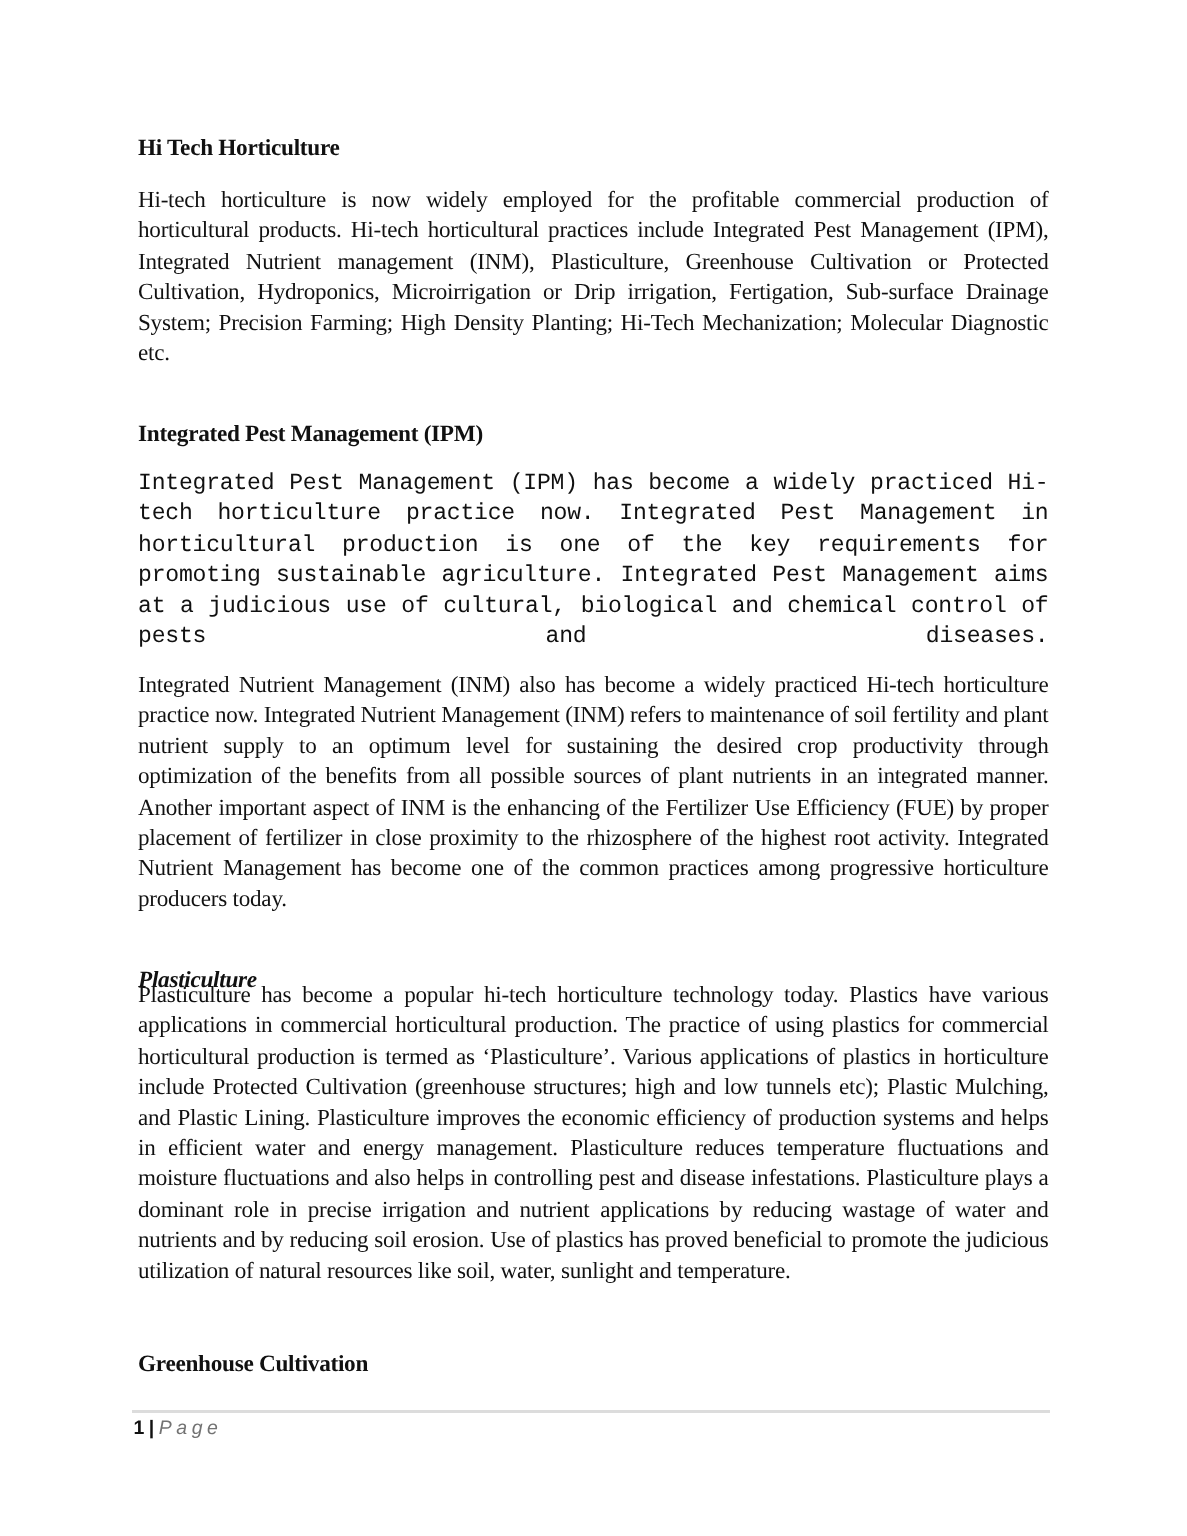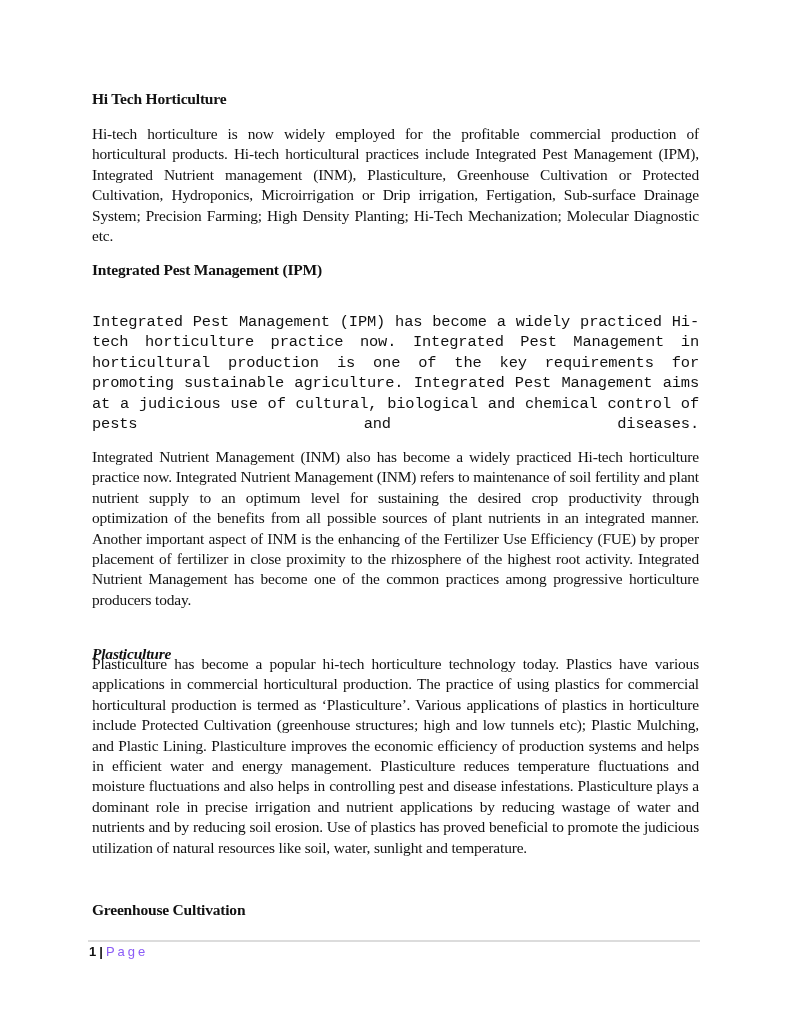--- a/index.html
+++ b/index.html
@@ -64,33 +64,34 @@
     .footer .num {
       font-weight: bold;
       color: #111111;
     }
     .footer .sep {
       font-weight: bold;
       color: #111111;
       margin: 0 3px 0 3px;
     }
     .footer .word {
-      color: #8b5cf6;
+      color: #737373;
       letter-spacing: 3px;
+      font-style: italic;
     }
   </style>
 </head>
 <body>
 
 <div class="page">
 
   <h2 class="block heading" style="top:89px;">Hi Tech Horticulture</h2>
   <p class="block para" style="top:124px;">Hi-tech horticulture is now widely employed for the profitable commercial production of horticultural products. Hi-tech horticultural practices include Integrated Pest Management (IPM), Integrated Nutrient management (INM), Plasticulture, Greenhouse Cultivation or Protected Cultivation, Hydroponics, Microirrigation or Drip irrigation, Fertigation, Sub-surface Drainage System; Precision Farming; High Density Planting; Hi-Tech Mechanization; Molecular Diagnostic etc.</p>
 
-  <h2 class="block heading" style="top:260px;">Integrated Pest Management (IPM)</h2>
+  <h2 class="block heading" style="top:280px;">Integrated Pest Management (IPM)</h2>
   <p class="block para last-justify" style="top:312px;">Integrated Pest Management (IPM) has become a widely practiced Hi-tech horticulture practice now. Integrated Pest Management in horticultural production is one of the key requirements for promoting sustainable agriculture. Integrated Pest Management aims at a judicious use of cultural, biological and chemical control of pests and diseases.</p>
 
   <p class="block para" style="top:447px;">Integrated Nutrient Management (INM) also has become a widely practiced Hi-tech horticulture practice now. Integrated Nutrient Management (INM) refers to maintenance of soil fertility and plant nutrient supply to an optimum level for sustaining the desired crop productivity through optimization of the benefits from all possible sources of plant nutrients in an integrated manner. Another important aspect of INM is the enhancing of the Fertilizer Use Efficiency (FUE) by proper placement of fertilizer in close proximity to the rhizosphere of the highest root activity. Integrated Nutrient Management has become one of the common practices among progressive horticulture producers today.</p>
 
   <h2 class="block heading" style="top:644px;font-style:italic;">Plasticulture</h2>
   <p class="block para" style="top:654px;">Plasticulture has become a popular hi-tech horticulture technology today. Plastics have various applications in commercial horticultural production. The practice of using plastics for commercial horticultural production is termed as ‘Plasticulture’. Various applications of plastics in horticulture include Protected Cultivation (greenhouse structures; high and low tunnels etc); Plastic Mulching, and Plastic Lining. Plasticulture improves the economic efficiency of production systems and helps in efficient water and energy management. Plasticulture reduces temperature fluctuations and moisture fluctuations and also helps in controlling pest and disease infestations. Plasticulture plays a dominant role in precise irrigation and nutrient applications by reducing wastage of water and nutrients and by reducing soil erosion. Use of plastics has proved beneficial to promote the judicious utilization of natural resources like soil, water, sunlight and temperature.</p>
 
   <h2 class="block heading" style="top:900px;">Greenhouse Cultivation</h2>
 
   <div class="footer-rule"></div>

